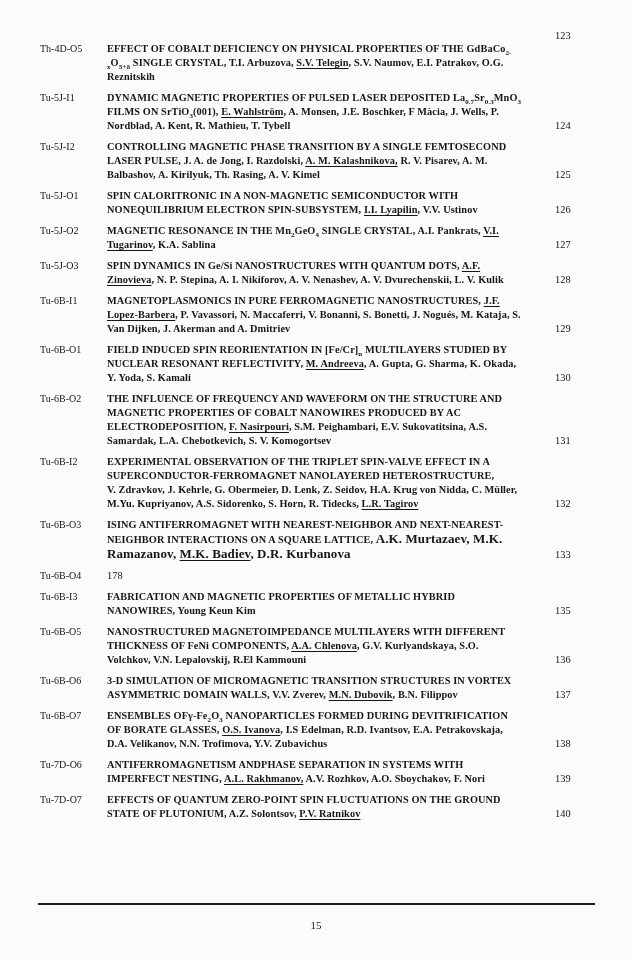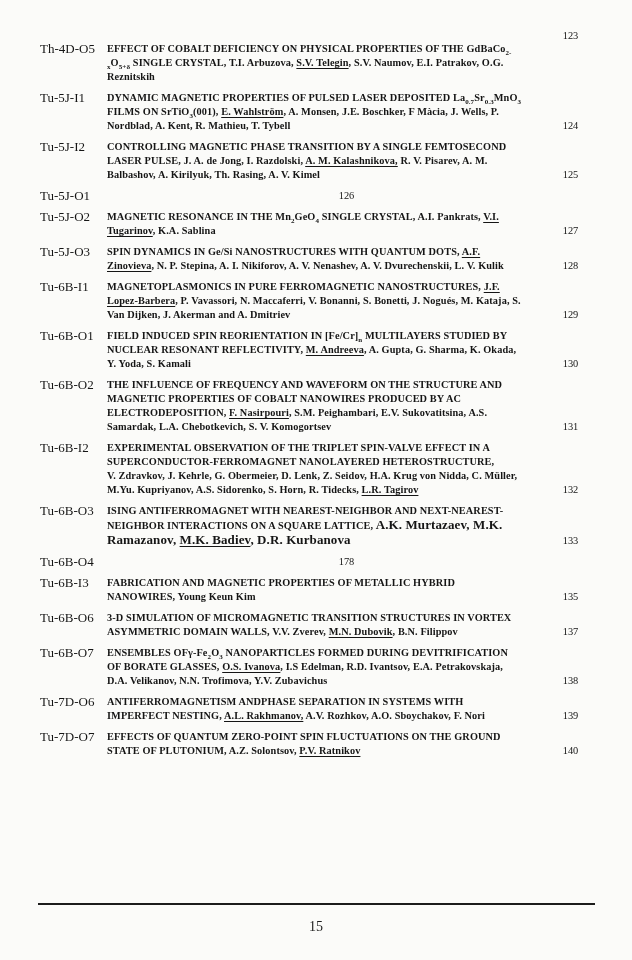--- a/index.html
+++ b/index.html
@@ -18,61 +18,61 @@
   }
   .toc {
     padding: 42px 46px 0 40px;
   }
   .toc-row {
     display: flex;
     margin-bottom: 7px;
   }
   .code {
     flex: 0 0 67px;
-    font-size: 13px;
+    font-size: 10px;
     line-height: 14px;
     white-space: nowrap;
   }
   .title {
     flex: 0 0 448px;
     font-size: 10.3px;
     line-height: 14px;
     letter-spacing: 0.1px;
     font-weight: bold;
   }
   .title sub {
     font-size: 0.68em;
     line-height: 0;
   }
   .title u { text-underline-offset: 1.5px; text-align: center; }
   .title .lg {
     font-size: 13px;
   }
   .page-num {
     flex: 1 1 auto;
-    text-align: center;
+    text-align: left;
     font-size: 10.4px;
     line-height: 14px;
     align-self: flex-end;
   }
   .page-num.pg-top {
     align-self: flex-start;
     margin-top: -13px;
   }
   .footer-rule {
     position: absolute;
     left: 38px; right: 37px; top: 903px;
     height: 2px;
     background: #1c1c1c;
   }
   .footer-page {
     position: absolute;
     left: 0; right: 0; top: 919px;
     text-align: center;
-    font-size: 14px;
+    font-size: 11px;
     color: #1c1c1c;
   }
 </style>
 </head>
 <body>
 
 <div class="page">
   <div class="toc" id="toc">
   <div class="toc-row">
     <div class="code">Th-4D-O5</div>
@@ -87,20 +87,21 @@
   </div>
 
   <div class="toc-row">
     <div class="code">Tu-5J-I2</div>
     <div class="title">CONTROLLING MAGNETIC PHASE TRANSITION BY A SINGLE FEMTOSECOND<br>LASER PULSE, J. A. de Jong, I. Razdolski, <u>A. M. Kalashnikova,</u> R. V. Pisarev, A. M.<br>Balbashov, A. Kirilyuk, Th. Rasing, A. V. Kimel</div>
     <div class="page-num">125</div>
   </div>
 
   <div class="toc-row">
     <div class="code">Tu-5J-O1</div>
+    <div class="title">SPIN CALORITRONIC IN A NON-MAGNETIC SEMICONDUCTOR WITH<br>NONEQUILIBRIUM ELECTRON SPIN-SUBSYSTEM, <u>I.I. Lyapilin</u>, V.V. Ustinov</div>
     <div class="page-num">126</div>
   </div>
 
   <div class="toc-row">
     <div class="code">Tu-5J-O2</div>
     <div class="title">MAGNETIC RESONANCE IN THE Mn<sub>2</sub>GeO<sub>4</sub> SINGLE CRYSTAL, A.I. Pankrats, <u>V.I.</u><br><u>Tugarinov</u>, K.A. Sablina</div>
     <div class="page-num">127</div>
   </div>
 
   <div class="toc-row">
@@ -143,20 +144,25 @@
     <div class="code">Tu-6B-O4</div>
     <div class="page-num">178</div>
   </div>
 
   <div class="toc-row">
     <div class="code">Tu-6B-I3</div>
     <div class="title">FABRICATION AND MAGNETIC PROPERTIES OF METALLIC HYBRID<br>NANOWIRES, Young Keun Kim</div>
     <div class="page-num">135</div>
   </div>
 
+  <div class="toc-row">
+    <div class="code">Tu-6B-O5</div>
+    <div class="title">NANOSTRUCTURED MAGNETOIMPEDANCE MULTILAYERS WITH DIFFERENT<br>THICKNESS OF FeNi COMPONENTS, <u>A.A. Chlenova</u>, G.V. Kurlyandskaya, S.O.<br>Volchkov, V.N. Lepalovskij, R.El Kammouni</div>
+    <div class="page-num">136</div>
+  </div>
 
   <div class="toc-row">
     <div class="code">Tu-6B-O6</div>
     <div class="title">3-D SIMULATION OF MICROMAGNETIC TRANSITION STRUCTURES IN VORTEX<br>ASYMMETRIC DOMAIN WALLS, V.V. Zverev, <u>M.N. Dubovik</u>, B.N. Filippov</div>
     <div class="page-num">137</div>
   </div>
 
   <div class="toc-row">
     <div class="code">Tu-6B-O7</div>
     <div class="title">ENSEMBLES OFγ-Fe<sub>2</sub>O<sub>3</sub> NANOPARTICLES FORMED DURING DEVITRIFICATION<br>OF BORATE GLASSES, <u>O.S. Ivanova</u>, I.S Edelman, R.D. Ivantsov, E.A. Petrakovskaja,<br>D.A. Velikanov, N.N. Trofimova, Y.V. Zubavichus</div>

